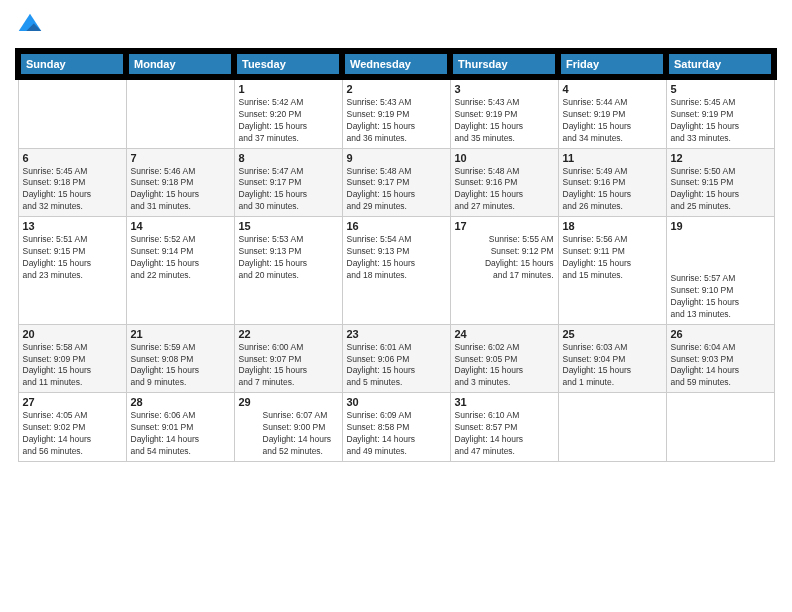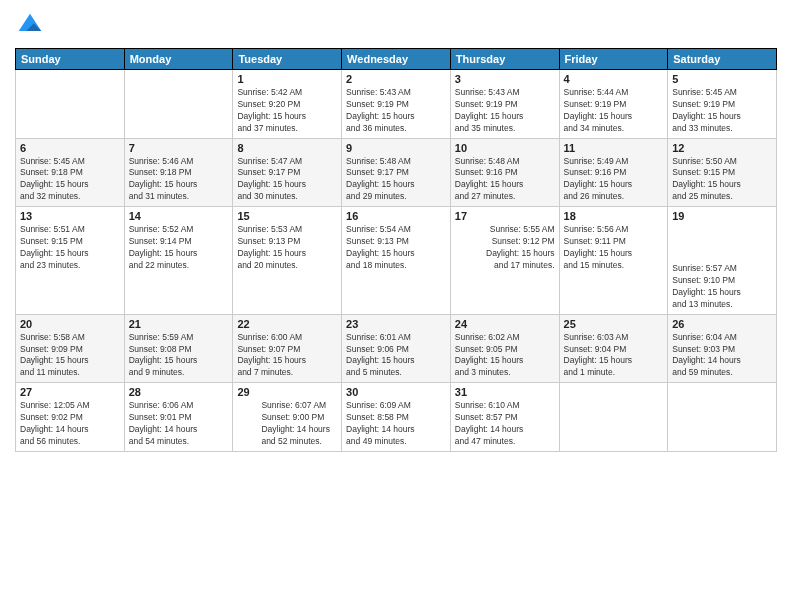--- a/index.html
+++ b/index.html
@@ -58,21 +58,21 @@
       border-collapse: collapse;
       table-layout: fixed;
     }
     thead tr th {
       background-color: #2980b9;
       color: #fff;
       font-size: 11px;
       font-weight: bold;
       padding: 4px 5px;
       text-align: left;
-      border: 1px solid #000000;
+      border: 6px solid #000000;
     }
     tbody tr {
       height: auto;
     }
     tbody tr td {
       border: 1px solid #ccc;
       vertical-align: top;
       padding: 3px 4px;
       font-size: 9px;
       color: #222;
@@ -322,21 +322,21 @@
             <span class="day-number">26</span>
             <div class="day-info" style="white-space: pre-line;">Sunrise: 6:04 AM
 Sunset: 9:03 PM
 Daylight: 14 hours
 and 59 minutes.</div>
           </td>
         </tr>
         <tr>
           <td>
             <span class="day-number">27</span>
-            <div class="day-info" style="white-space: pre-line;">Sunrise: 12:05 AM
+            <div class="day-info" style="white-space: pre-line;">Sunrise: 4:05 AM
 Sunset: 9:02 PM
 Daylight: 14 hours
 and 56 minutes.</div>
           </td>
           <td>
             <span class="day-number">28</span>
             <div class="day-info" style="white-space: pre-line;">Sunrise: 6:06 AM
 Sunset: 9:01 PM
 Daylight: 14 hours
 and 54 minutes.</div>

